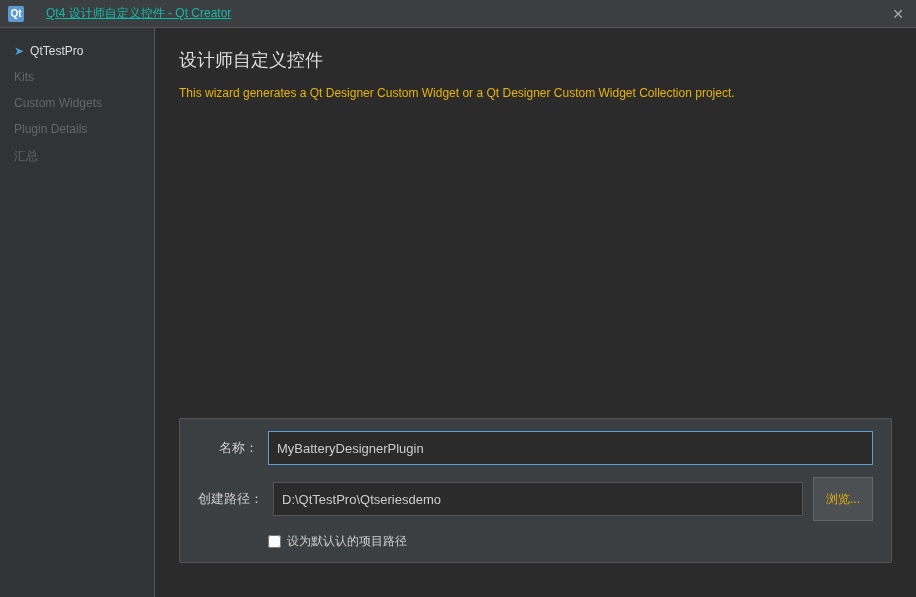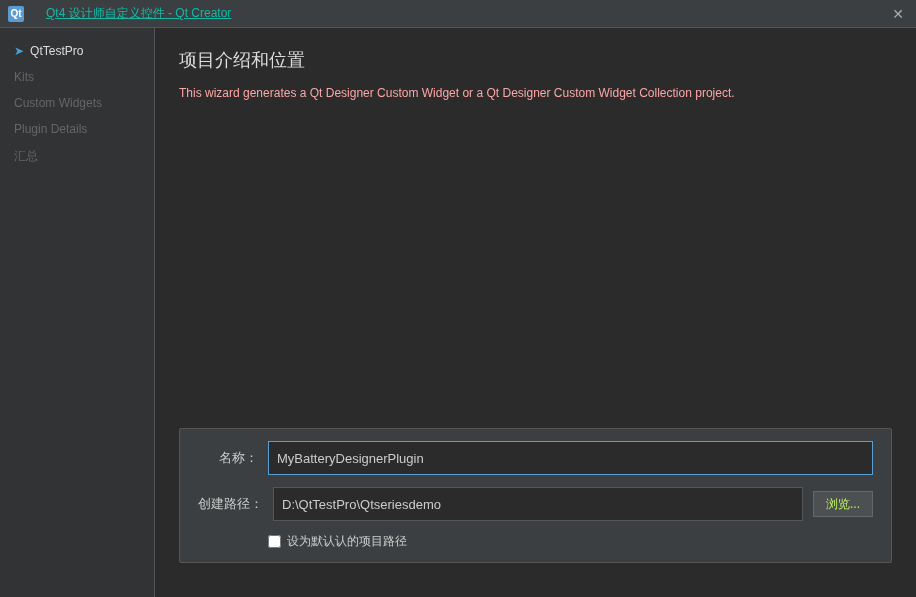--- a/index.html
+++ b/index.html
@@ -103,21 +103,21 @@
 
     .content-title {
       font-size: 18px;
       color: #ddd;
       margin-bottom: 12px;
       font-weight: normal;
     }
 
     .content-description {
       font-size: 12px;
-      color: #fca5a5;
+      color: #eab308;
       line-height: 1.6;
       margin-bottom: 20px;
     }
 
     
     .spacer { flex: 1; }
 
     
     .form-section {
       background: #3c3f41;
@@ -156,24 +156,24 @@
       height: 34px;
       font-family: inherit;
     }
     .form-input.path-input {
       border: 1px solid #555;
     }
 
     .browse-button {
       background: #4c5052;
       border: 1px solid #666;
-      color: #bef264;
+      color: #eab308;
       font-size: 12px;
       padding: 4px 12px;
-      height: 26px;
+      height: 44px;
       cursor: pointer;
       white-space: nowrap;
       font-family: inherit;
     }
 
     .checkbox-row {
       display: flex;
       align-items: center;
       gap: 6px;
     }
@@ -221,21 +221,21 @@
     <div class="sidebar-item disabled">
       <span>Plugin Details</span>
     </div>
 
     <div class="sidebar-item disabled">
       <span>汇总</span>
     </div>
   </div>
 
   <div class="content">
-    <h2 class="content-title">项目介绍和位置</h2>
+    <h2 class="content-title">设计师自定义控件</h2>
     <p class="content-description">This wizard generates a Qt Designer Custom Widget or a Qt Designer Custom Widget Collection project.</p>
 
     <div class="spacer"></div>
 
     <div class="form-section">
 
       <div class="form-row">
         <label class="form-label">名称：</label>
         <input class="form-input" type="text" value="MyBatteryDesignerPlugin" style="">
       </div>

